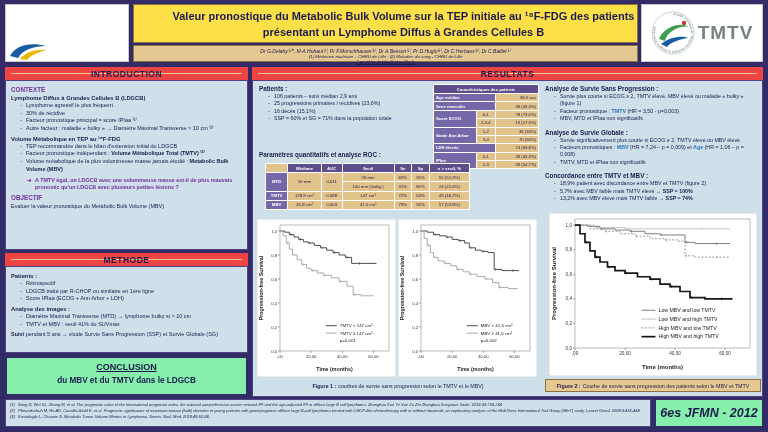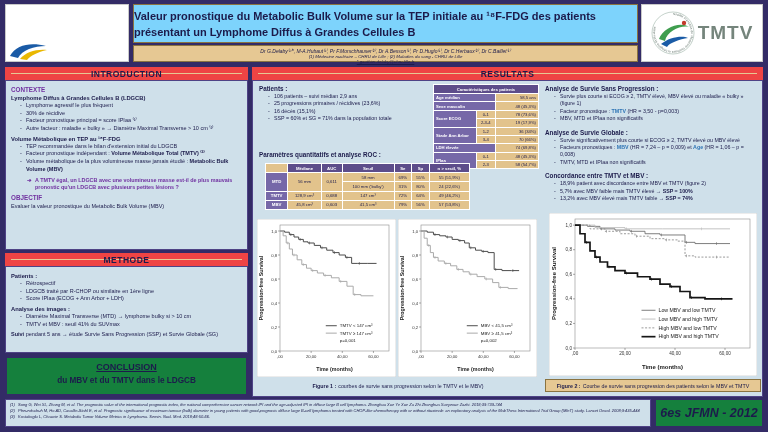--- a/index.html
+++ b/index.html
@@ -10,34 +10,34 @@
     color:#1c1b4b;
   }
   .abs{position:absolute;box-sizing:border-box;}
   .panel-white{background:#ffffff;border:1px solid #c9c9c9;}
   .bar{
     background:#e6c893;border:6px solid #ef4444;
     display:flex;align-items:center;justify-content:center;
     font-weight:bold;font-size:8.5px;color:#1c1b4b;letter-spacing:.5px;
   }
   .bluebox{background:#cfe0ea;border:1.5px solid #4f4386;padding:4px 5px;}
-  .tanbox{background:#15803d;border:2px solid #332b66;}
+  .tanbox{background:#86efac;border:2px solid #332b66;}
   ul{margin:1px 0 3px 2px;padding-left:7px;list-style:none;}
   li{position:relative;padding-left:6px;font-size:5.5px;line-height:1.4;color:#1c1b4b;}
   li::before{content:"-";position:absolute;left:0;top:0;}
   .sec-label{font-size:6.3px;font-weight:bold;color:#7030a0;margin:1px 0 2px 0;}
   .sub-title{font-size:5.8px;font-weight:bold;color:#1c1b4b;margin:2px 0 1px 0;}
   .plain-text{font-size:5.5px;color:#1c1b4b;line-height:1.4;}
   .question{color:#7030a0;font-weight:bold;font-size:5.4px;line-height:1.35;
     margin:1px 0 2px 16px;padding-left:8px;position:relative;}
   .question::before{content:"➔";position:absolute;left:0;top:0;font-size:5.4px;}
   .kw{color:#2e74b5;}
   .b{font-weight:bold;}
   
-  .title-box{background:#7dd3fc;border:1px solid #8a7340;text-align:left;}
+  .title-box{background:#fde047;border:1px solid #8a7340;text-align:center;padding-left:36px;}
   .title-box .t{font-size:11px;font-weight:bold;line-height:1.45;padding-top:4px;}
   .authors-box{background:#e6c893;border:1px solid #8a7340;text-align:center;}
   .authors-box .a1{font-size:5px;font-style:italic;line-height:1.25;padding-top:1.5px;}
   .authors-box .a2{font-size:4.4px;font-style:italic;line-height:1.25;}
   .authors-box .a3{font-size:4.4px;font-style:italic;text-decoration:underline;color:#1c1b4b;}
   
   table{border-collapse:collapse;}
   .char-table{font-size:4.2px;width:106px;}
   .char-table th{background:#5d4d8a;color:#fff;font-size:4.2px;padding:1.5px 1px;border:0.5px solid #fff;}
   .char-table td{border:0.5px solid #fff;padding:1.2px 2px;}

